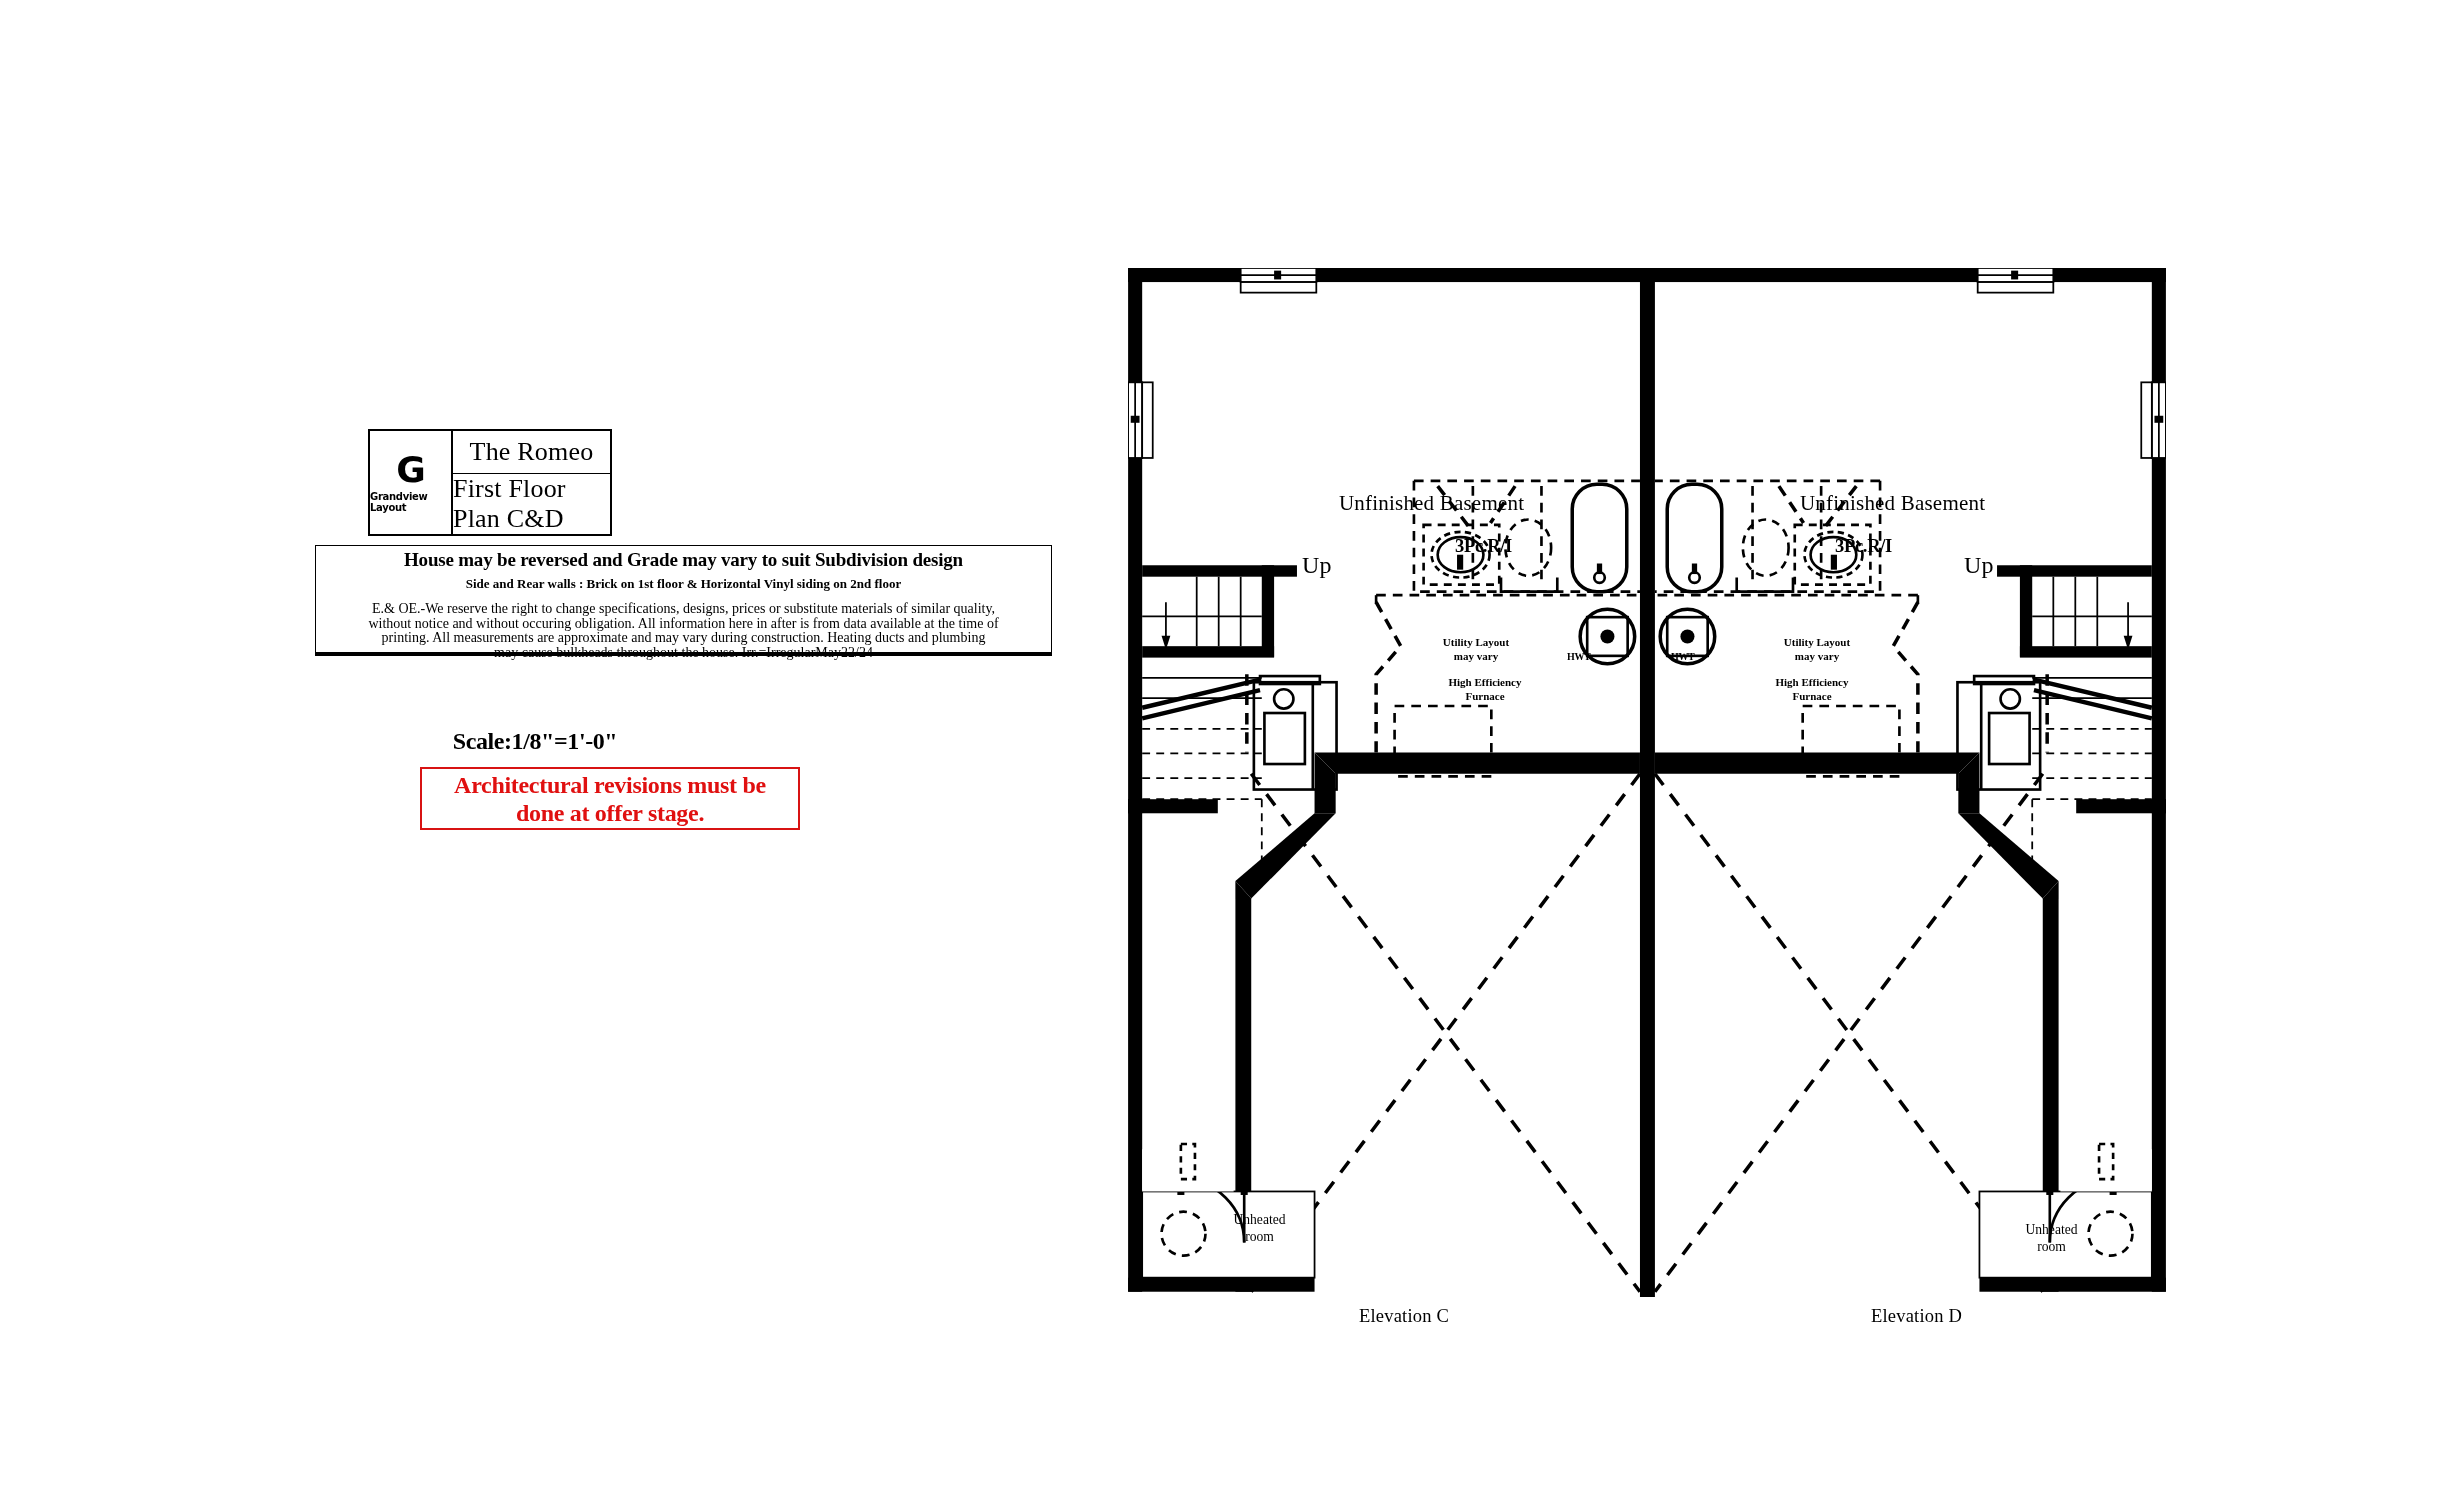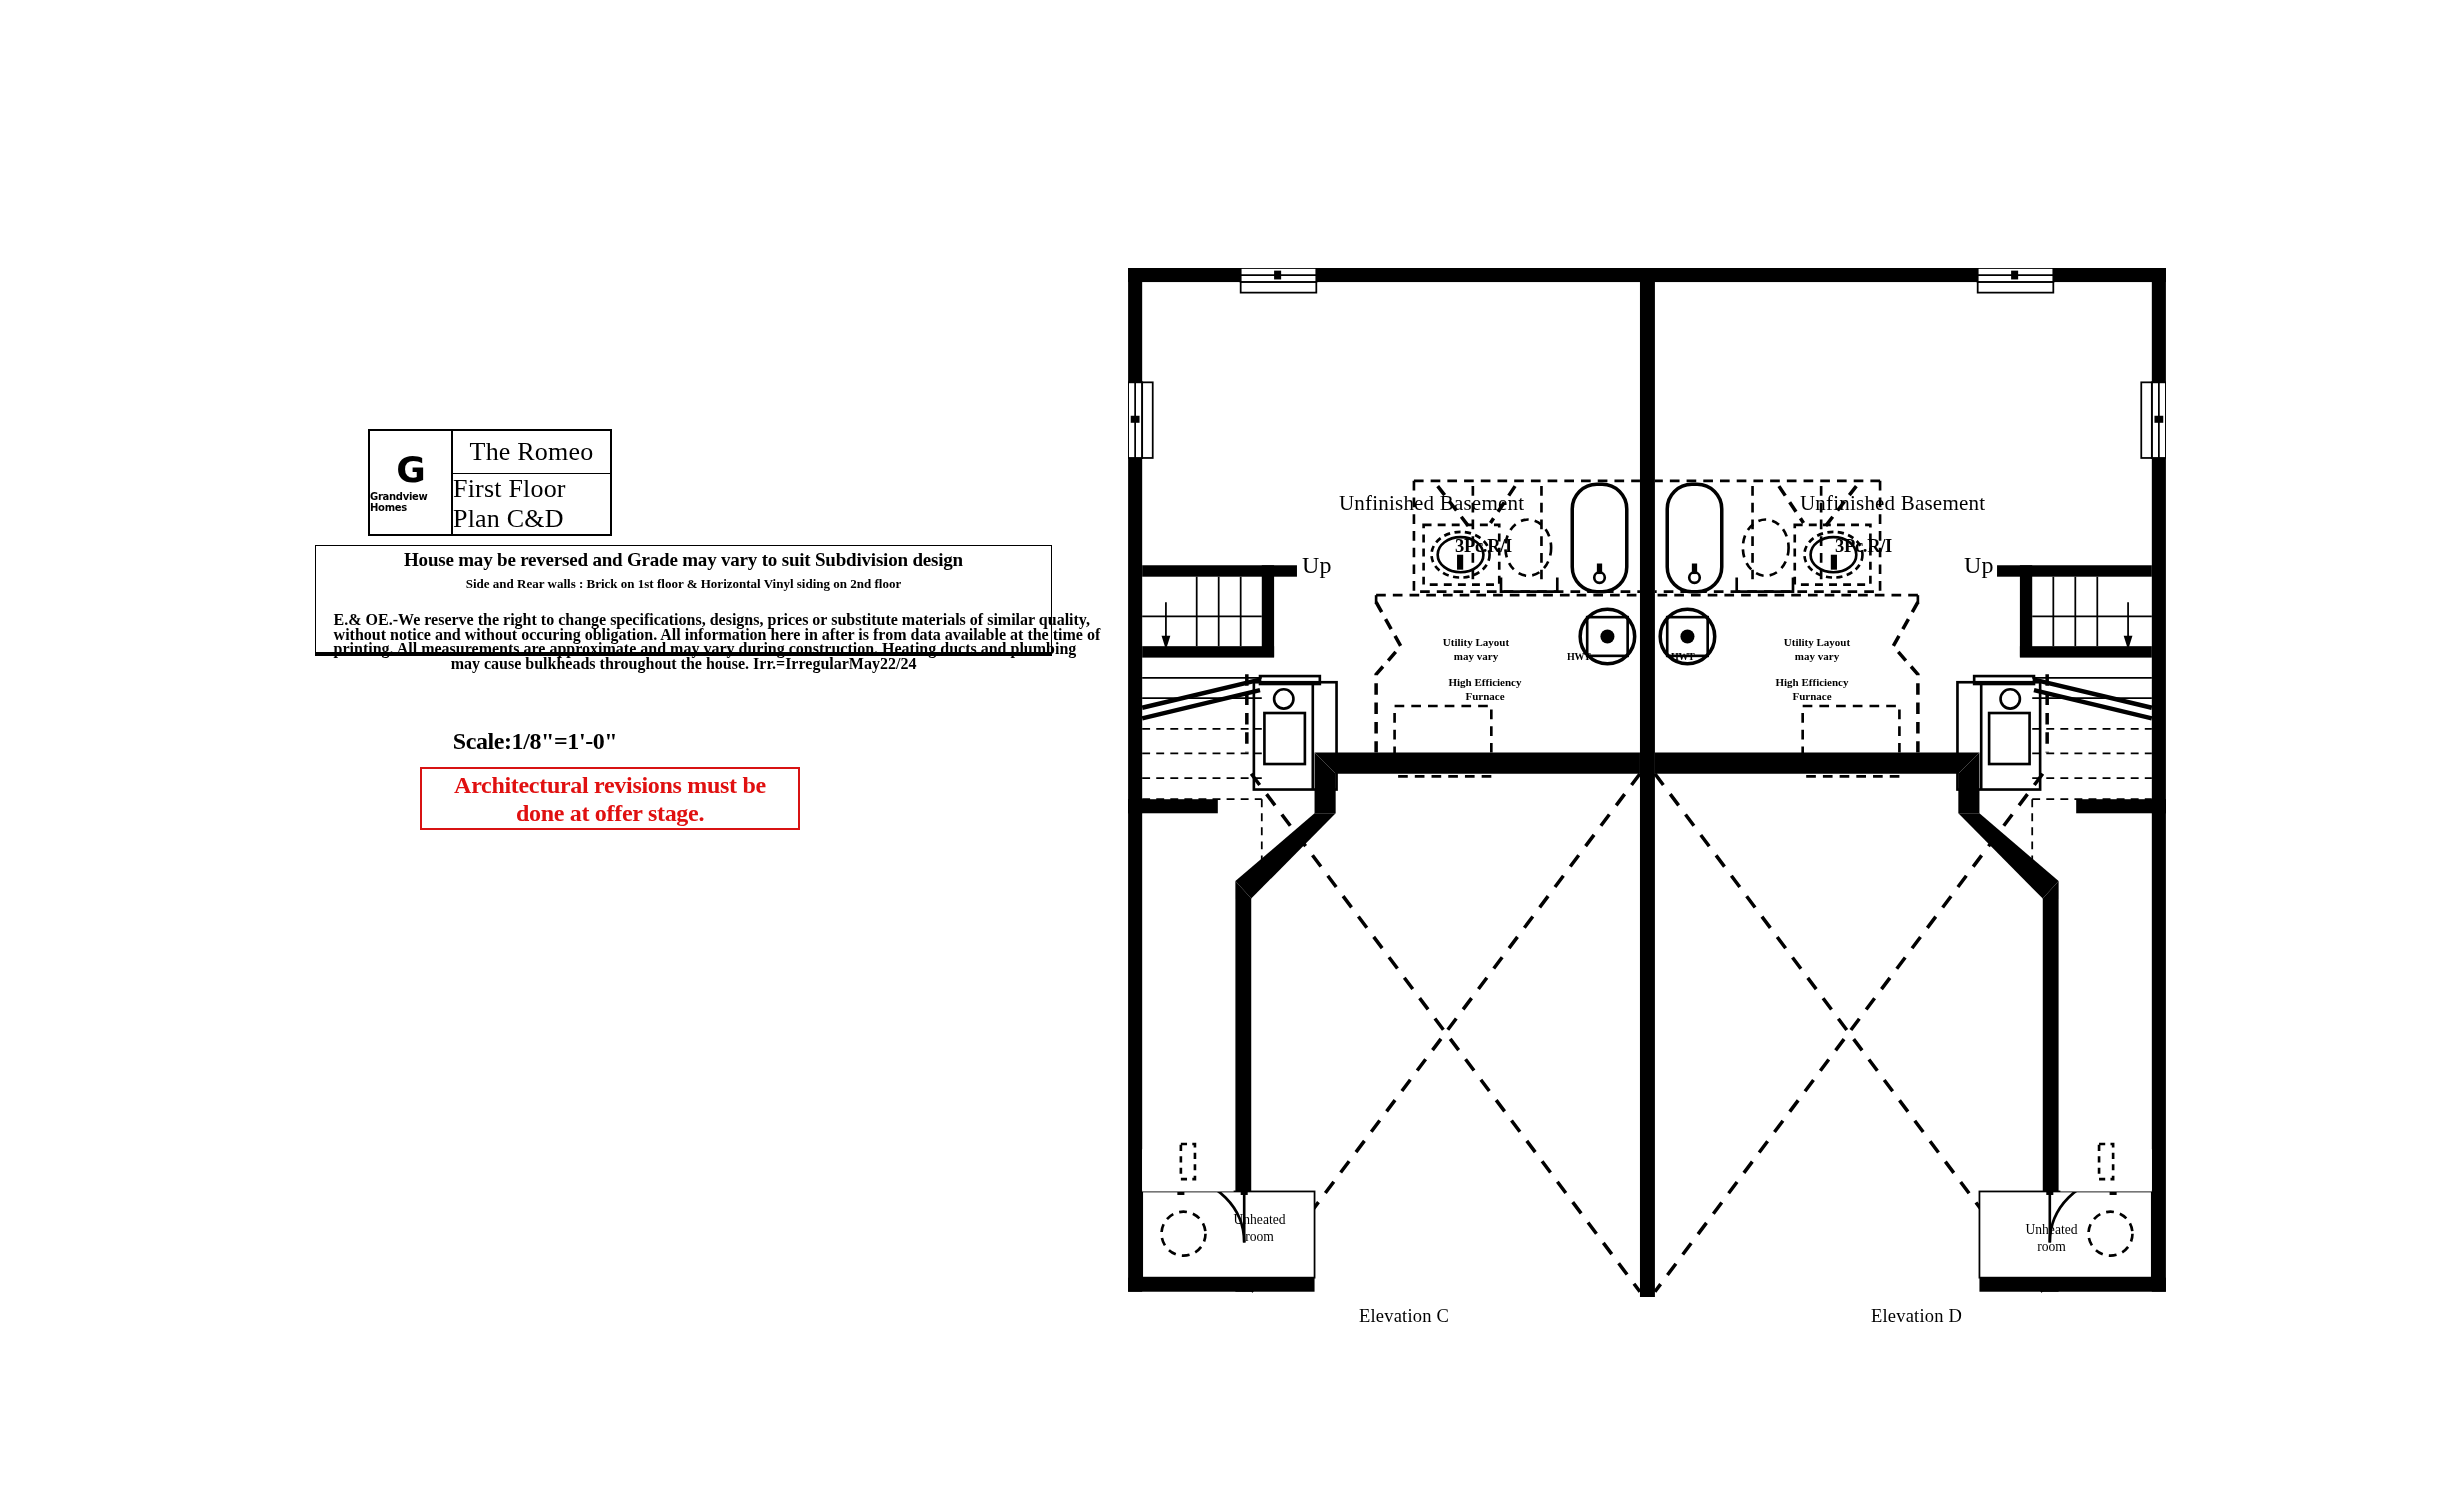--- a/index.html
+++ b/index.html
@@ -20,21 +20,21 @@
   .title-row.top{border-bottom:1.8px solid #000;}
   .plan-name{font-size:26px;letter-spacing:0.2px;}
   .plan-sub{font-size:26px;letter-spacing:0.2px;}
 
   
   #notes-box{position:absolute;left:315px;top:545px;width:737px;height:111px;
     border:1.8px solid #000;border-bottom:4.4px solid #000;box-sizing:border-box;
     padding:1.8px 5.3px 0 5.3px;text-align:center;}
   .note-head{font-size:19px;font-weight:bold;letter-spacing:-0.2px;line-height:23px;}
   .note-sub{font-size:13px;font-weight:bold;line-height:18.5px;margin-top:4px;}
-  .note-fine{font-size:16px;font-weight:bold;line-height:14.4px;margin-top:20px;
+  .note-fine{font-size:14px;font-weight:normal;line-height:14.4px;margin-top:9px;
     padding:0 12.3px;}
   .note-fine div{white-space:nowrap;}
 
   
   #scale-label{position:absolute;left:368px;top:728px;width:334px;text-align:center;
     font-size:24px;font-weight:bold;letter-spacing:-0.4px;}
   #red-notice{position:absolute;left:420px;top:767px;width:380px;height:63px;
     border:2.2px solid #d81313;box-sizing:border-box;display:flex;
     flex-direction:column;align-items:center;justify-content:center;}
   #red-notice div{color:#e01010;font-size:24px;font-weight:bold;line-height:28px;
@@ -58,21 +58,21 @@
   .hwt-lbl{font-size:10px;font-weight:bold;letter-spacing:-0.4px;}
   .up-lbl{font-size:24px;letter-spacing:0.2px;}
   .unheat-lbl{font-size:13.6px;line-height:16.7px;text-align:center;}
 </style>
 </head>
 <body>
 
 <div id="title-block">
   <div class="logo-cell">
     <div class="logo-g">G</div>
-    <div class="logo-word">Grandview Homes</div>
+    <div class="logo-word">Grandview Layout</div>
   </div>
   <div class="title-right">
     <div class="title-row top">
       <span class="plan-name">The Romeo</span>
     </div>
     <div class="title-row">
       <span class="plan-sub">First Floor Plan C&amp;D</span>
     </div>
   </div>
 </div>

